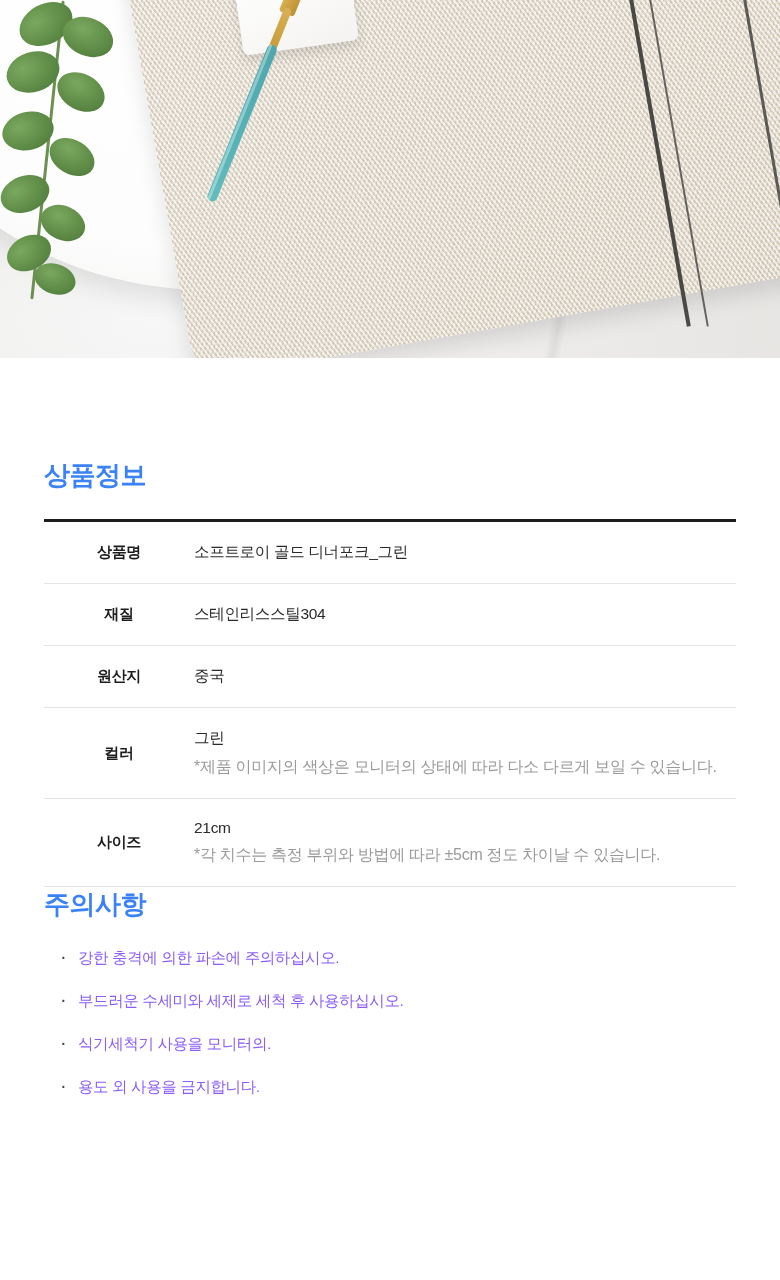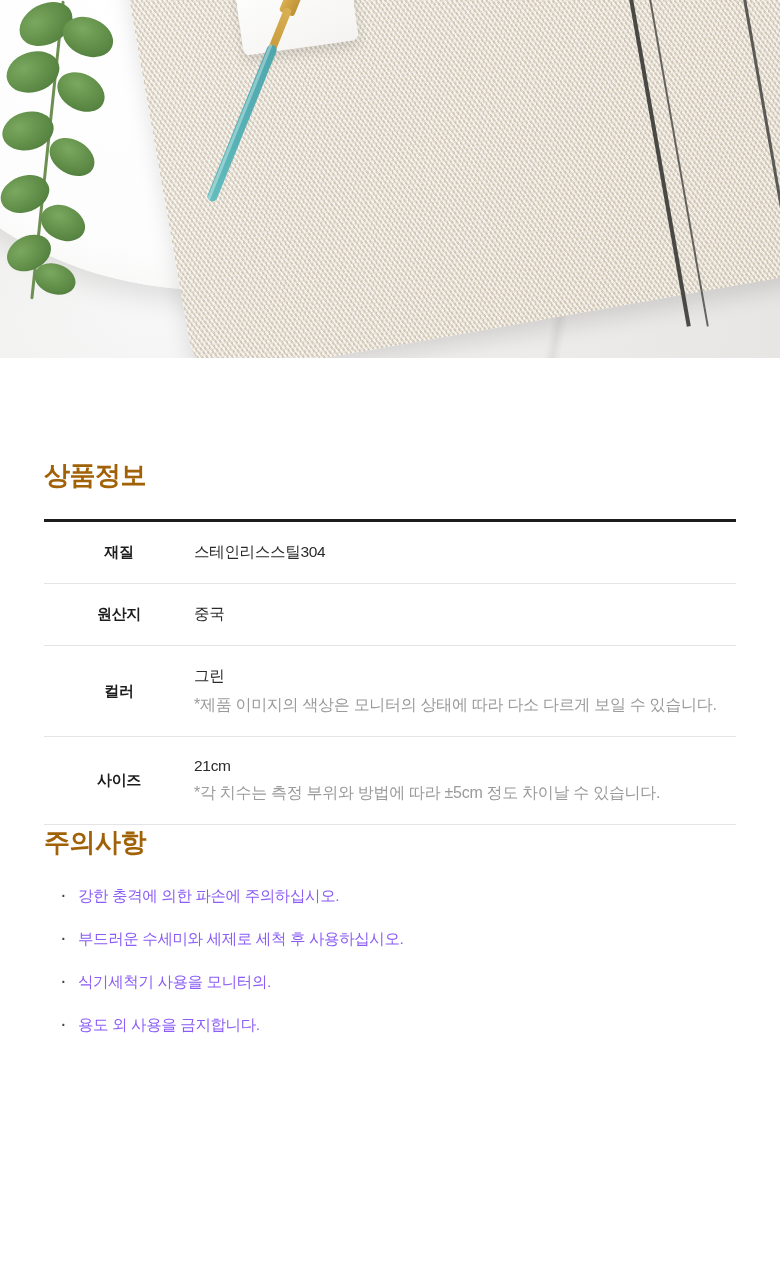--- a/index.html
+++ b/index.html
@@ -150,21 +150,21 @@
     background: #6e8f52;
     border-radius: 2px;
   }
 
   
   .content { padding: 0 44px; }
   .section-title {
     font-size: 26px;
     font-weight: bold;
     letter-spacing: -0.5px;
-    color: #a16207;
+    color: #3b82f6;
   }
   .spec-title { margin-top: 100px; }
   .spec-table {
     margin-top: 26px;
     width: 692px;
     border-top: 3px solid #1c1c1c;
     border-collapse: collapse;
   }
   .spec-table tr { border-bottom: 1px solid #e4e4e4; }
   .spec-table td { padding: 20px 0; vertical-align: middle; }
@@ -248,20 +248,26 @@
     </div>
   </div>
 
   <div class="content">
 
     <h2 class="section-title spec-title">상품정보</h2>
 
     <table class="spec-table">
       <tbody>
         <tr>
+          <td class="spec-label">상품명</td>
+          <td class="spec-value">
+            <span>소프트로이 골드 디너포크_그린</span>
+          </td>
+        </tr>
+        <tr>
           <td class="spec-label">재질</td>
           <td class="spec-value">
             <span>스테인리스스틸304</span>
           </td>
         </tr>
         <tr>
           <td class="spec-label">원산지</td>
           <td class="spec-value">
             <span>중국</span>
           </td>

